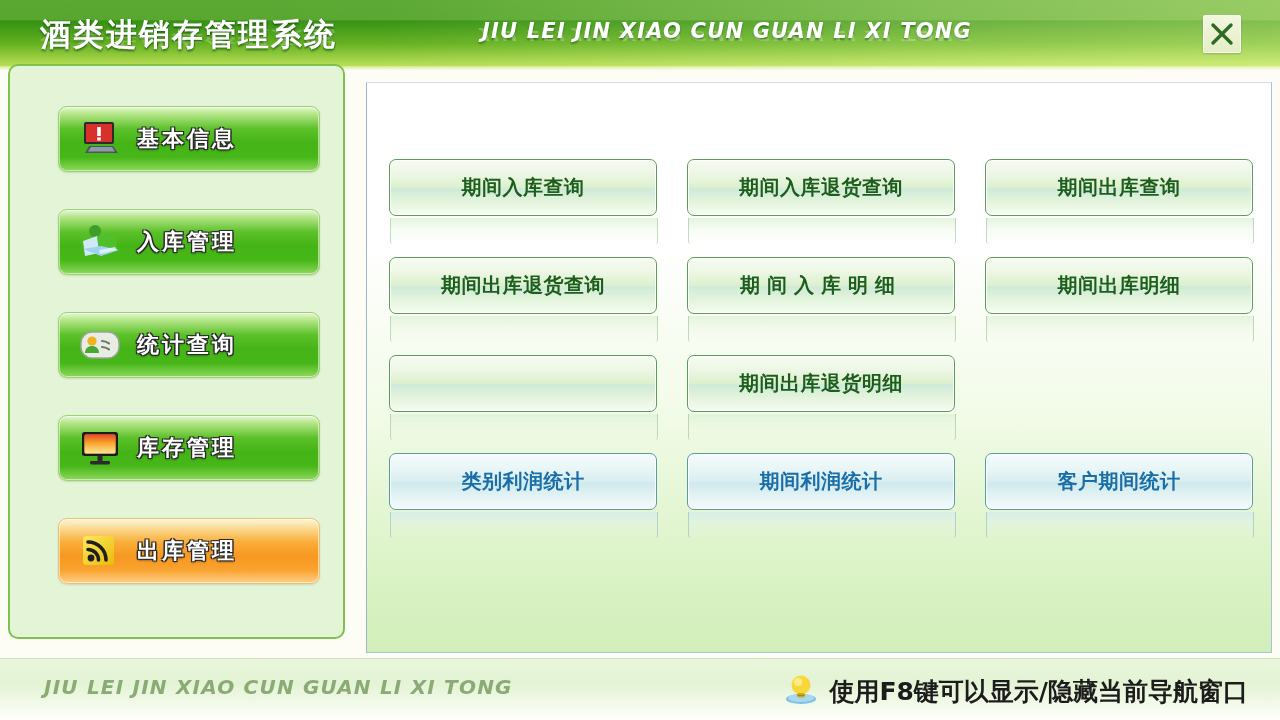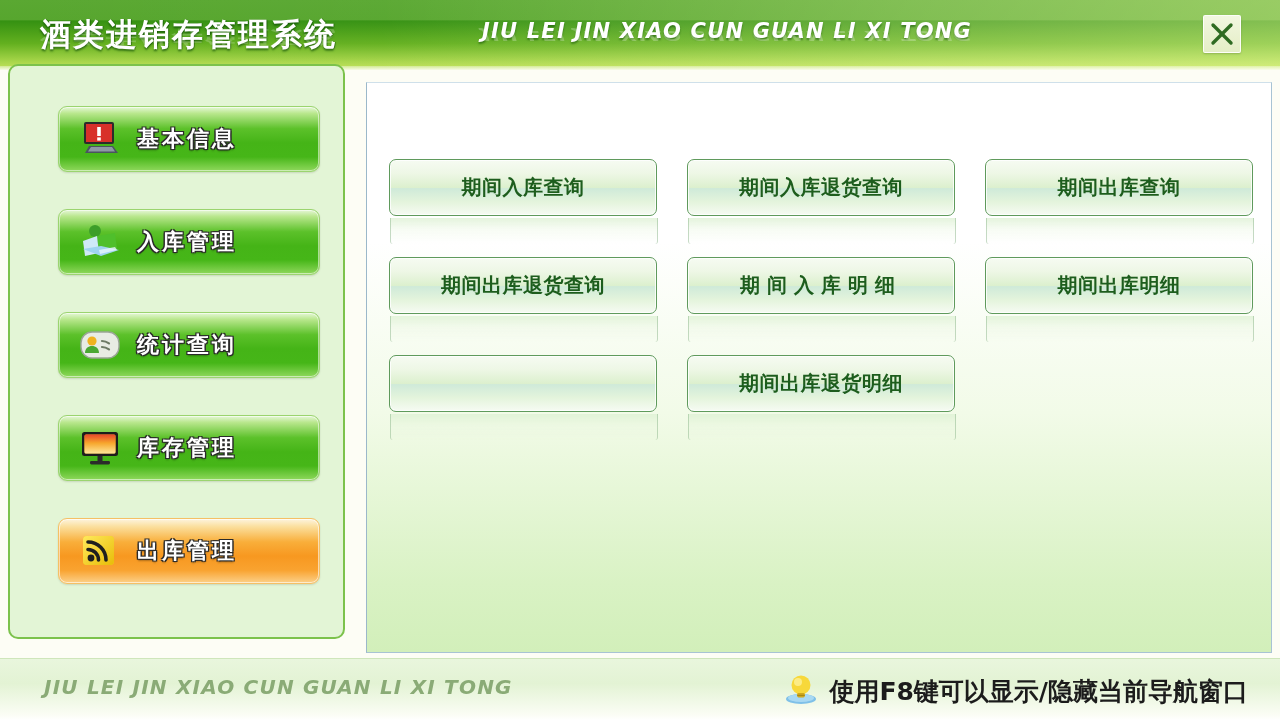--- a/index.html
+++ b/index.html
@@ -349,20 +349,34 @@
         <div class="grid-btn g">
           <span class="reflect"></span>
         </div>
         <div class="grid-btn g">
           <span class="gb-label">期间出库退货明细</span>
           <span class="reflect"></span>
         </div>
         <div class="grid-btn empty"></div>
       </div>
 
+      <div class="grid-row">
+        <div class="grid-btn b">
+          <span class="gb-label">类别利润统计</span>
+          <span class="reflect"></span>
+        </div>
+        <div class="grid-btn b">
+          <span class="gb-label">期间利润统计</span>
+          <span class="reflect"></span>
+        </div>
+        <div class="grid-btn b">
+          <span class="gb-label">客户期间统计</span>
+          <span class="reflect"></span>
+        </div>
+      </div>
 
     </div>
   </div>
 
   <div class="footer">
     <div class="footer-py">JIU LEI JIN XIAO CUN GUAN LI XI TONG</div>
     <div class="footer-hint">
       <span>
         <svg width="38" height="32" viewBox="0 0 38 32">
           <ellipse cx="19" cy="26" rx="15" ry="5" fill="#7fc0e8"></ellipse>

